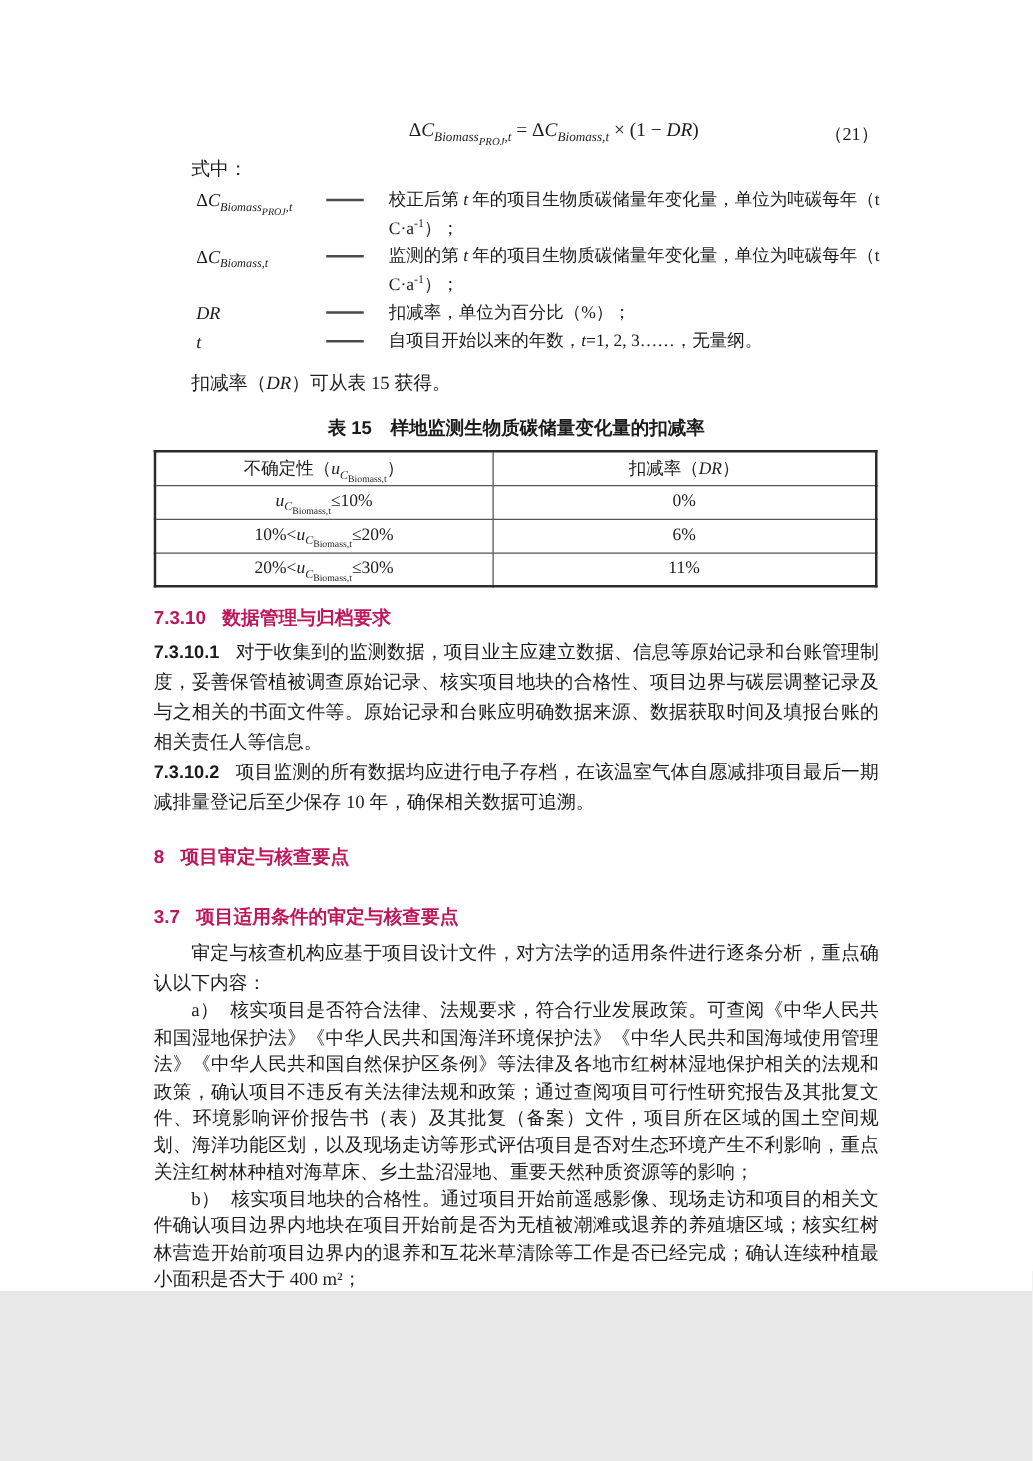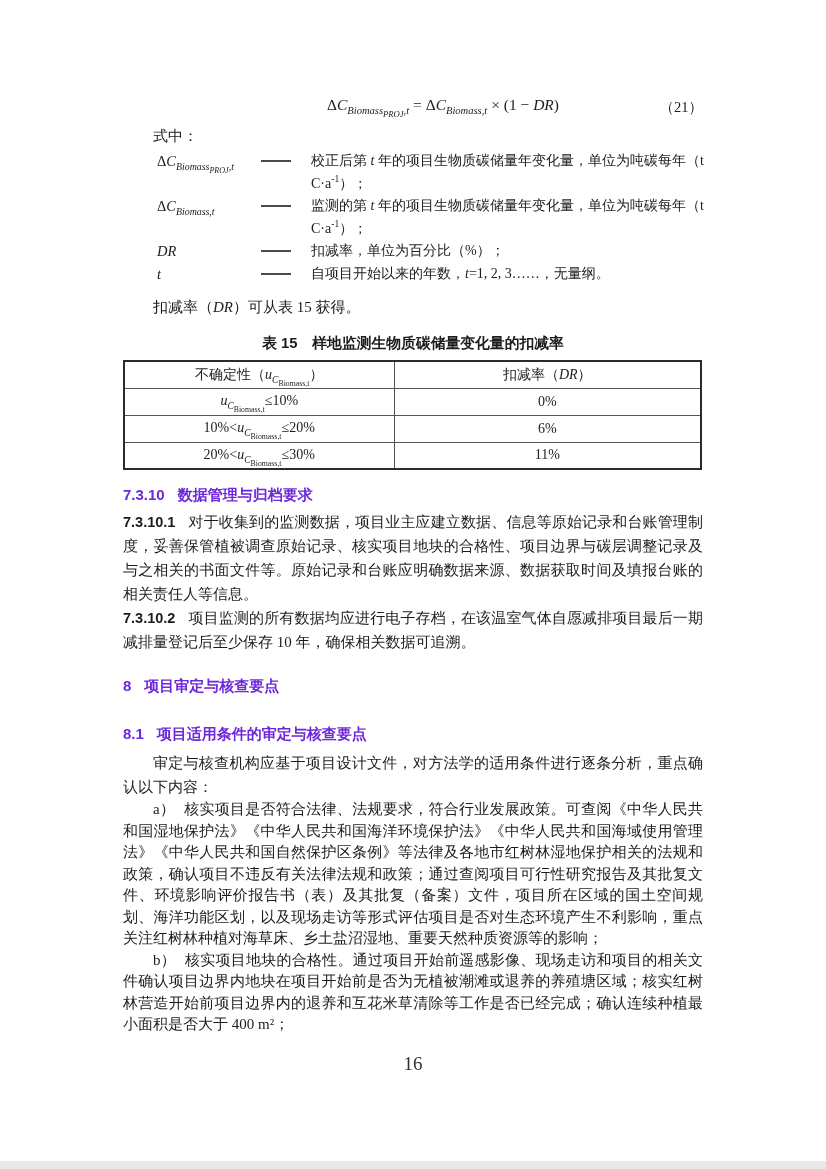--- a/index.html
+++ b/index.html
@@ -1,19 +1,19 @@
 <!DOCTYPE html>
 <html><head>
 <meta charset="utf-8">
 <style>
   * { margin:0; padding:0; box-sizing:border-box; }
   html,body { background:#e8e8e8; }
   .page {
     position:relative;
-    width:826px; height:1161px;
+    width:826px; height:1033px;
     margin:0 auto;
     background:#ffffff;
     color:#1c1c1c;
     font-family:"Liberation Serif","DejaVu Serif",serif;
     font-size:15px;
     overflow:hidden;
     text-decoration:underline;
   }
   .content { position:absolute; left:123px; top:0; width:580px; }
 
@@ -38,21 +38,21 @@
 
   .lead { margin-top:10px; line-height:24px; text-indent:30px; }
 
   
   .tbl-caption { margin-top:13px; text-align:center; font-family:"Liberation Sans","DejaVu Sans",sans-serif; font-weight:bold; font-size:14.8px; line-height:22px; }
   table { margin-top:6px; width:577px; border-collapse:collapse; border:2px solid #2b2b2b; table-layout:fixed;padding-left:20px; }
   th, td { border:1px solid #555; height:27px; text-align:center; vertical-align:middle; font-weight:normal; font-size:14px; padding:0 4px; }
   col.c1 { width:270px; } col.c2 { width:307px; }
 
   
-  .heading { font-family:"Liberation Sans","DejaVu Sans",sans-serif; font-weight:bold; font-size:15px; color:#6d28d9; line-height:21px; }
+  .heading { font-family:"Liberation Sans","DejaVu Sans",sans-serif; font-weight:bold; font-size:15px; color:#be185d; line-height:21px; }
   .h-7310 { margin-top:14px; }
   .h-8 { margin-top:21px; }
   .h-81 { margin-top:27px; }
   .h-num { margin-right:13px; }
 
   
   .clause { margin-top:5px; line-height:24px; text-align:justify; }
   .clause-num { font-family:"Liberation Sans","DejaVu Sans",sans-serif; font-weight:bold; font-size:14.5px; margin-right:13px; }
   .intro { margin-top:7px; line-height:24px; text-indent:30px; text-align:justify; }
   .item { line-height:21.5px; text-indent:30px; text-align:justify; }
@@ -132,21 +132,21 @@
     </p>
     <p class="clause" style="margin-top:0;">
       <span class="clause-num">7.3.10.2</span><span>项目监测的所有数据均应进行电子存档，在该温室气体自愿减排项目最后一期减排量登记后至少保存 10 年，确保相关数据可追溯。</span>
     </p>
 
     <div class="heading h-8">
       <span class="h-num">8</span><span>项目审定与核查要点</span>
     </div>
 
     <div class="heading h-81">
-      <span class="h-num">8.1</span><span>项目适用条件的审定与核查要点</span>
+      <span class="h-num">3.7</span><span>项目适用条件的审定与核查要点</span>
     </div>
     <p class="intro">审定与核查机构应基于项目设计文件，对方法学的适用条件进行逐条分析，重点确认以下内容：</p>
     <p class="item">
       <span class="item-label">a）</span><span>核实项目是否符合法律、法规要求，符合行业发展政策。可查阅《中华人民共和国湿地保护法》《中华人民共和国海洋环境保护法》《中华人民共和国海域使用管理法》《中华人民共和国自然保护区条例》等法律及各地市红树林湿地保护相关的法规和政策，确认项目不违反有关法律法规和政策；通过查阅项目可行性研究报告及其批复文件、环境影响评价报告书（表）及其批复（备案）文件，项目所在区域的国土空间规划、海洋功能区划，以及现场走访等形式评估项目是否对生态环境产生不利影响，重点关注红树林种植对海草床、乡土盐沼湿地、重要天然种质资源等的影响；</span>
     </p>
     <p class="item">
       <span class="item-label">b）</span><span>核实项目地块的合格性。通过项目开始前遥感影像、现场走访和项目的相关文件确认项目边界内地块在项目开始前是否为无植被潮滩或退养的养殖塘区域；核实红树林营造开始前项目边界内的退养和互花米草清除等工作是否已经完成；确认连续种植最小面积是否大于 400 m²；</span>
     </p>
   </div>
 

